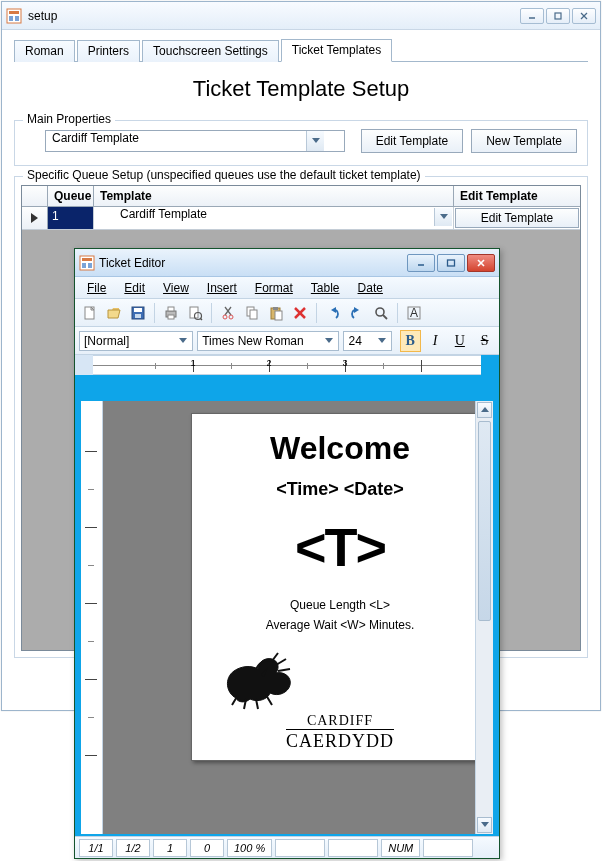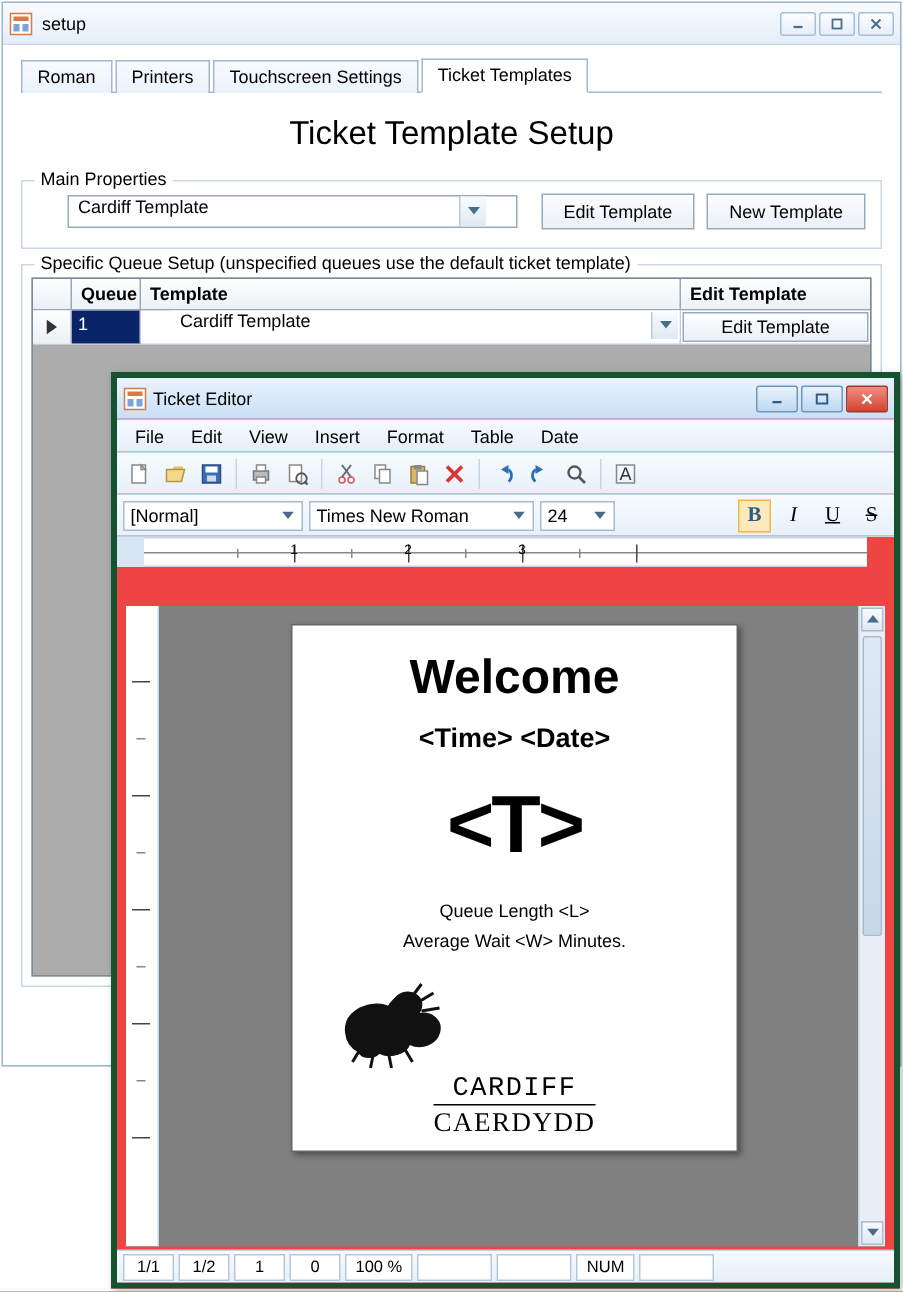--- a/index.html
+++ b/index.html
@@ -40,28 +40,28 @@
 .grid-q { width: 46px; border-right: 1px solid #c4cdd6; padding: 2px 4px; background:#0a246a; color:#fff; }
 .grid-t { flex:1; border-right: 1px solid #c4cdd6; position: relative; }
 .grid-t .combo-wrap { width:100%; }
 .grid-t .combo { width:100%; border:none; height:20px; }
 .grid-t .combo-arrow { width:18px; }
 .grid-e { width: 126px; padding: 1px; }
 .grid-e .btn { width:100%; height:20px; }
 .grid-body-fill { height: 420px; background:#acacac; }
 
 
-.editor-window { position: absolute; left: 74px; top: 248px; width: 526px; height: 611px; border: 4px solid #14532d; background: #ef4444; box-shadow: 2px 2px 6px rgba(0,0,0,.25); }
+.editor-window { position: absolute; left: 74px; top: 248px; width: 426px; height: 611px; border: 1px solid #14532d; background: #0ea5e9; box-shadow: 2px 2px 6px rgba(0,0,0,.25); }
 .editor-titlebar { height: 28px; background: linear-gradient(#eaf3fc,#c9dff5); border-bottom: 1px solid #a8c6e4; display: flex; align-items: center; padding: 0 4px; }
 .editor-titlebar .title { flex:1; font-size: 12px; margin-left: 4px; }
 .editor-winbtn { width: 28px; height: 18px; border: 1px solid #6f97bf; border-radius: 2px; display:flex;align-items:center;justify-content:center; margin-left:2px; }
 .editor-winbtn.min, .editor-winbtn.max { background: linear-gradient(#e9f3fc,#bdd7ef); color:#2a5b8b; }
 .editor-winbtn.close { background: linear-gradient(#f08d82,#d3442f); color:#fff; border-color:#a3362a; }
 
-.menubar { height: 22px; background: linear-gradient(#f5faff,#e5eff9); display:flex; align-items:center; padding: 0 4px; gap: 2px; border-bottom: 1px solid #c3d4e4; }
+.menubar { height: 22px; background: linear-gradient(#f5faff,#e5eff9); display:flex; align-items:center; padding: 0 4px; gap: 2px; border-bottom: 1px solid #c3d4e4; text-decoration: underline; }
 .menubar span { padding: 2px 8px; font-size: 12px; }
 
 .toolbar { height: 28px; background: linear-gradient(#f7fbff,#e7f0f9); border-bottom: 1px solid #c3d4e4; display:flex; align-items:center; padding: 0 4px; gap: 2px; }
 .tb-btn { width:22px; height:22px; display:flex; align-items:center; justify-content:center; border-radius:2px; }
 .tb-sep { width:1px; height:20px; background:#c3d4e4; margin:0 3px; }
 
 .fmtbar { height: 28px; background: linear-gradient(#f7fbff,#e7f0f9); border-bottom: 1px solid #c3d4e4; display:flex; align-items:center; padding:0 4px; gap:4px; }
 .fmt-combo { height:20px; border:1px solid #a8bccf; background:#fff; padding:0 18px 0 4px; font-size:12px; display:flex;align-items:center; position:relative; }
 .fmt-combo .arrow { position:absolute; right:2px; top:2px; bottom:2px; width:14px; display:flex;align-items:center;justify-content:center; }
 .fmt-btn { width:22px; height:22px; border:1px solid transparent; display:flex;align-items:center;justify-content:center; font-family:"Times New Roman",serif; font-size:14px; }
@@ -79,30 +79,30 @@
 .vruler { position:absolute; left:0; top:0; bottom:0; width:22px; background:#fff; border-right:1px solid #c3d4e4; }
 .vruler .tick { position:absolute; left:4px; height:1px; width:12px; background:#444; }
 .vruler .ticksm { position:absolute; left:7px; height:1px; width:6px; background:#888; }
 
 .page { position:absolute; left:110px; top:12px; width:298px; background:#fff; border:1px solid #666; box-shadow:2px 2px 4px rgba(0,0,0,.4); padding: 16px 14px 8px; text-align:center; font-family:"Times New Roman", serif; color:#000; }
 .page .welcome { font-size:32px; font-weight:bold; margin-bottom:12px; }
 .page .timedate { font-size:18px; font-weight:bold; margin-bottom:16px; }
 .page .bigt { font-size:54px; font-weight:900; font-family:Arial,sans-serif; letter-spacing:-2px; margin:6px 0 16px; }
 .page .info { font-size:15px; font-family:Arial,sans-serif; line-height:1.3; margin-bottom:10px; }
 .page .logo { margin: 4px auto 0; }
-.page .cardiff1 { font-family:Liberation Mono, monospace; font-size:18px; letter-spacing:1px; }
+.page .cardiff1 { font-family:Liberation Serif, serif; font-size:14px; letter-spacing:1px; }
 .page .cardiff2 { font-family:"Times New Roman",serif; font-size:18px; letter-spacing:1px; border-top:1px solid #000; display:inline-block; padding-top:1px; }
 
 .scrollbar-v { position:absolute; right:0; top:0; bottom:0; width:18px; background:#e9eef4; border-left:1px solid #c3d4e4; }
 .scrollbar-v .thumb { position:absolute; left:2px; right:2px; top:20px; height:200px; background:linear-gradient(#dfe9f3,#c6d7e8); border:1px solid #a8bccf; border-radius:2px; }
 .scrollbar-v .arr { position:absolute; left:1px; right:1px; height:16px; background:linear-gradient(#f7fbff,#dfe9f3); border:1px solid #a8bccf; display:flex;align-items:center;justify-content:center; }
 .scrollbar-v .arr.up { top:1px; } .scrollbar-v .arr.dn { bottom:1px; }
 
 .statusbar { position:absolute; left:0; right:0; bottom:0; height:22px; background:linear-gradient(#f5faff,#e5eff9); border-top:1px solid #c3d4e4; display:flex; align-items:center; padding:0 4px; gap:3px; }
-.status-cell { height:18px; border:1px solid #b6c7d7; background:#fff; padding:0 6px; display:flex;align-items:center; font-size:11px; min-width:34px; justify-content:center; }
+.status-cell { height:18px; border:1px solid #b6c7d7; background:#fff; padding:0 6px; display:flex;align-items:center; font-size:11px; min-width:34px; justify-content:center;font-style:italic; }
 .status-spacer { flex:1; }
 
 svg { display:block; }
 </style>
 </head>
 <body>
 
 <div class="setup-window">
   <div class="setup-titlebar">
     <span class="app-icon">

